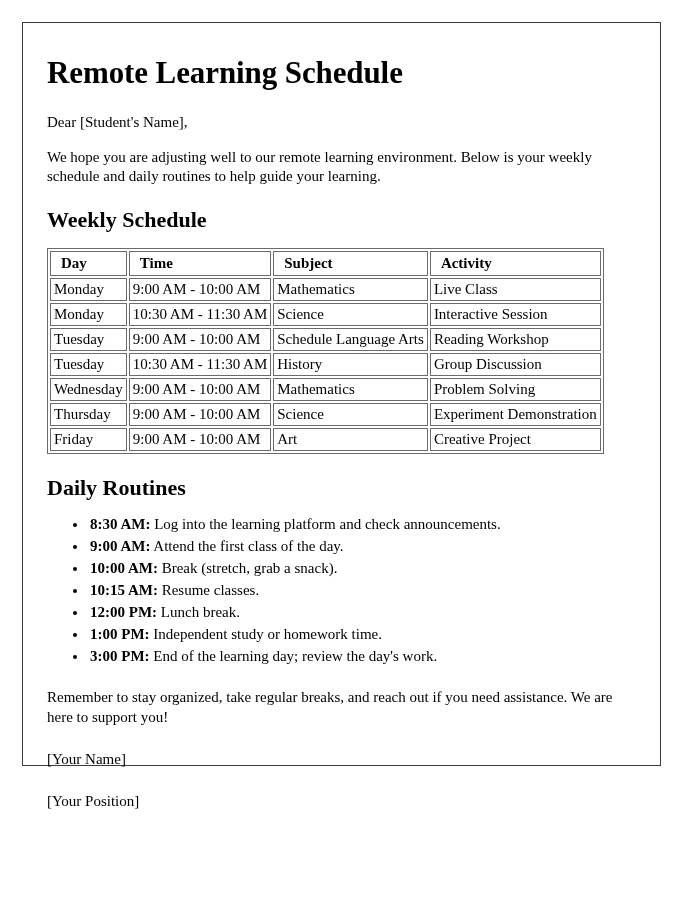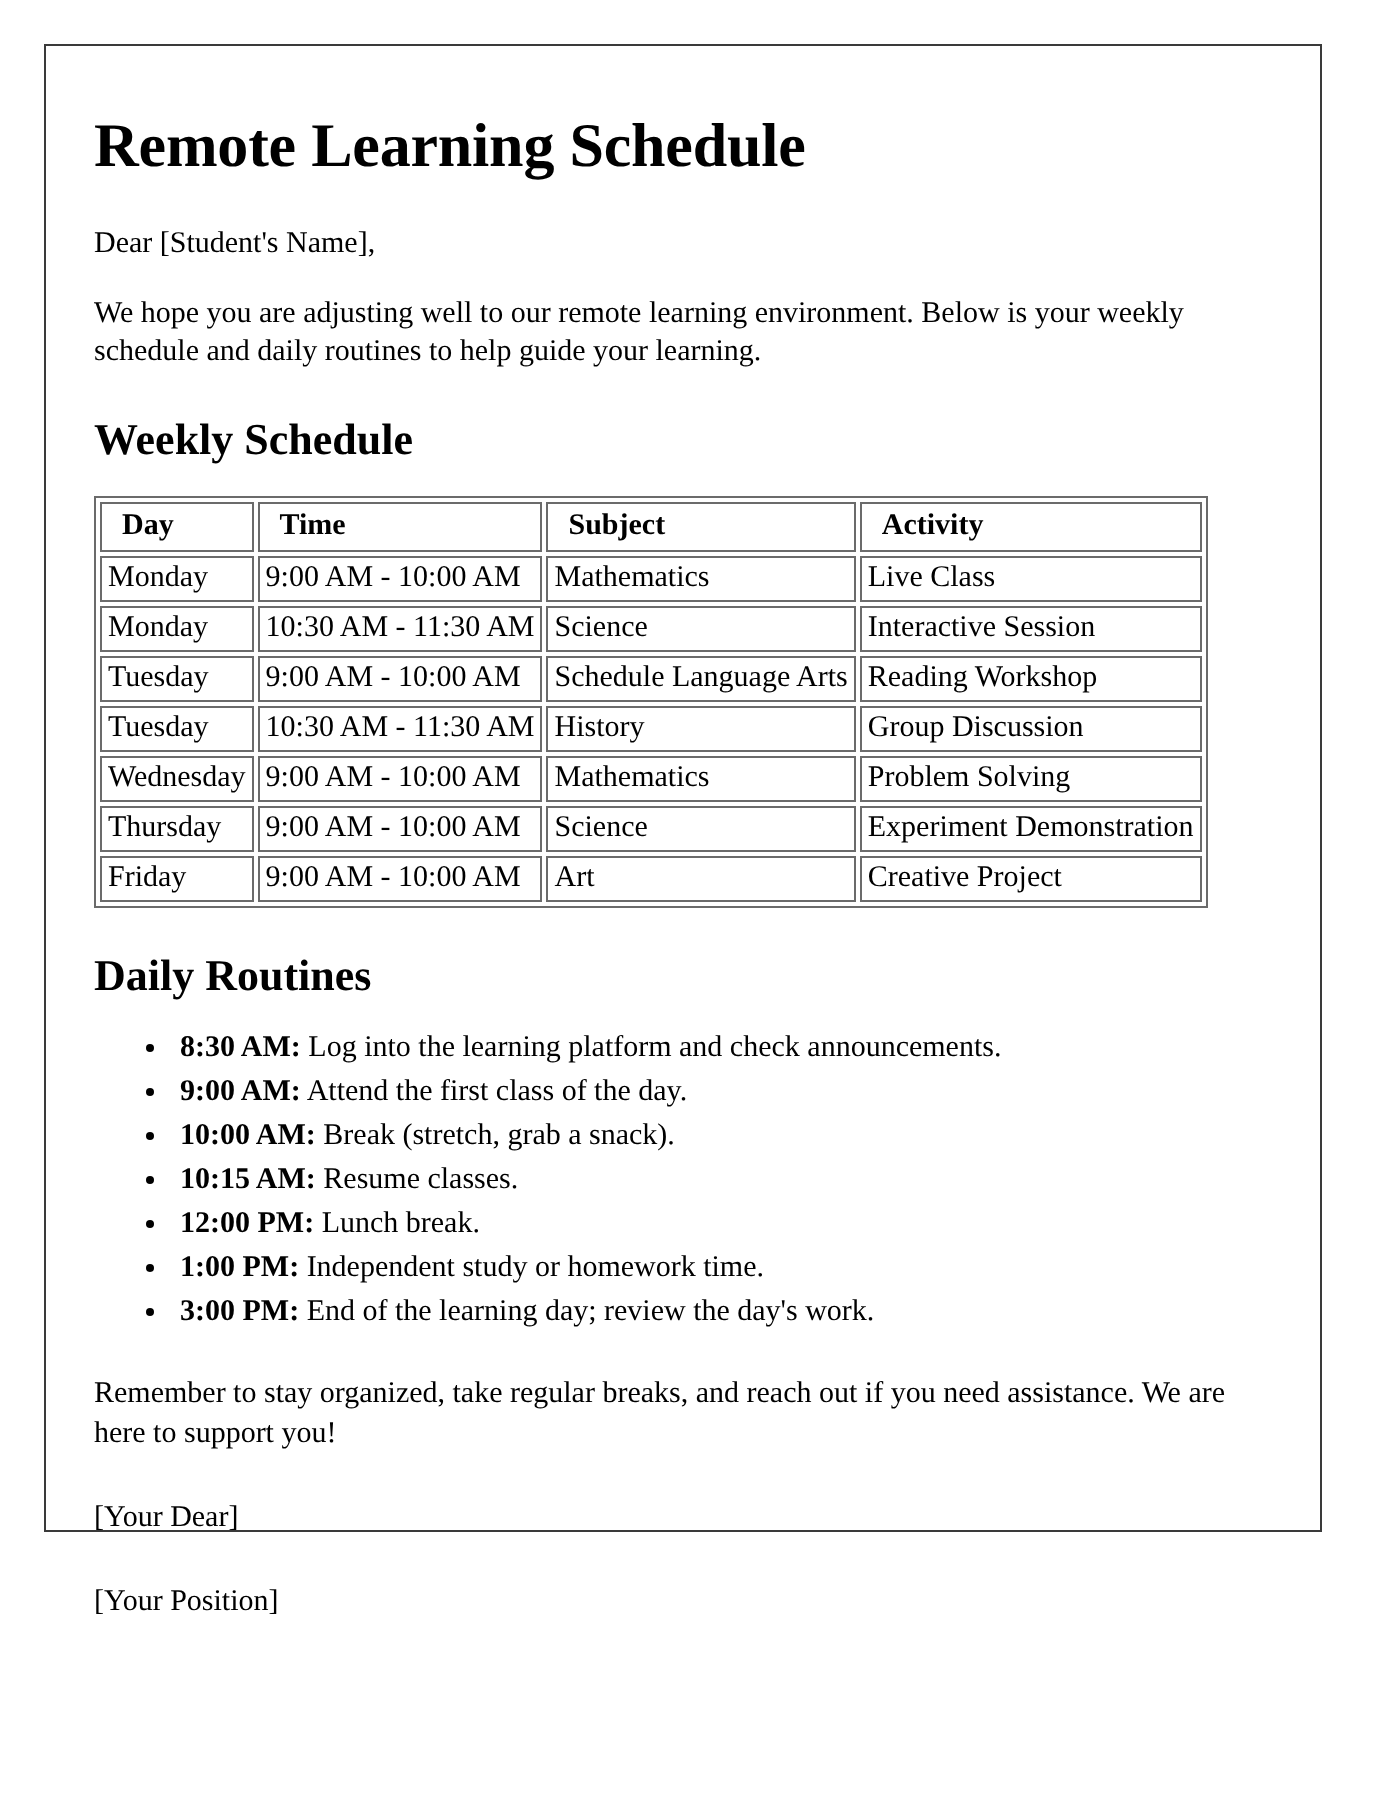--- a/index.html
+++ b/index.html
@@ -204,19 +204,19 @@
       </li>
       <li>
         <span class="time-label">3:00 PM:</span>
         <span>End of the learning day; review the day's work.</span>
       </li>
     </ul>
 
     <p class="body-text closing-text">Remember to stay organized, take regular breaks, and reach out if you need assistance. We are here to support you!</p>
 
 
-    <p class="body-text signature-line">[Your Dear]</p>
+    <p class="body-text signature-line">[Your Name]</p>
 
     <p class="body-text signature-line">[Your Position]</p>
 
 
   </div>
 </div>
 
 </body></html>

